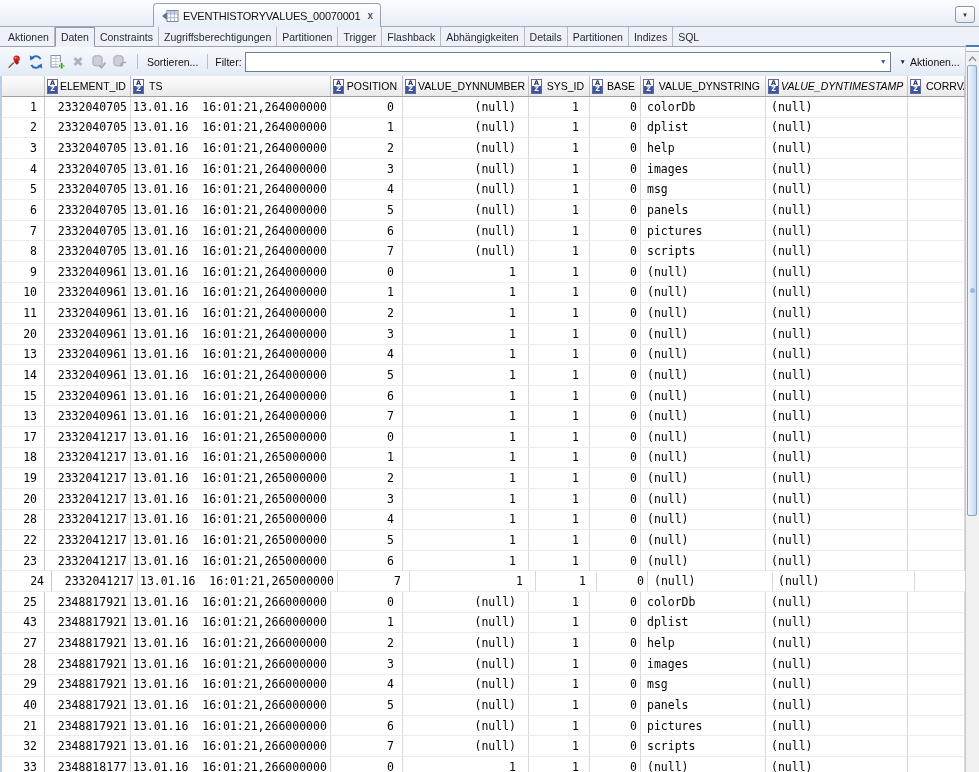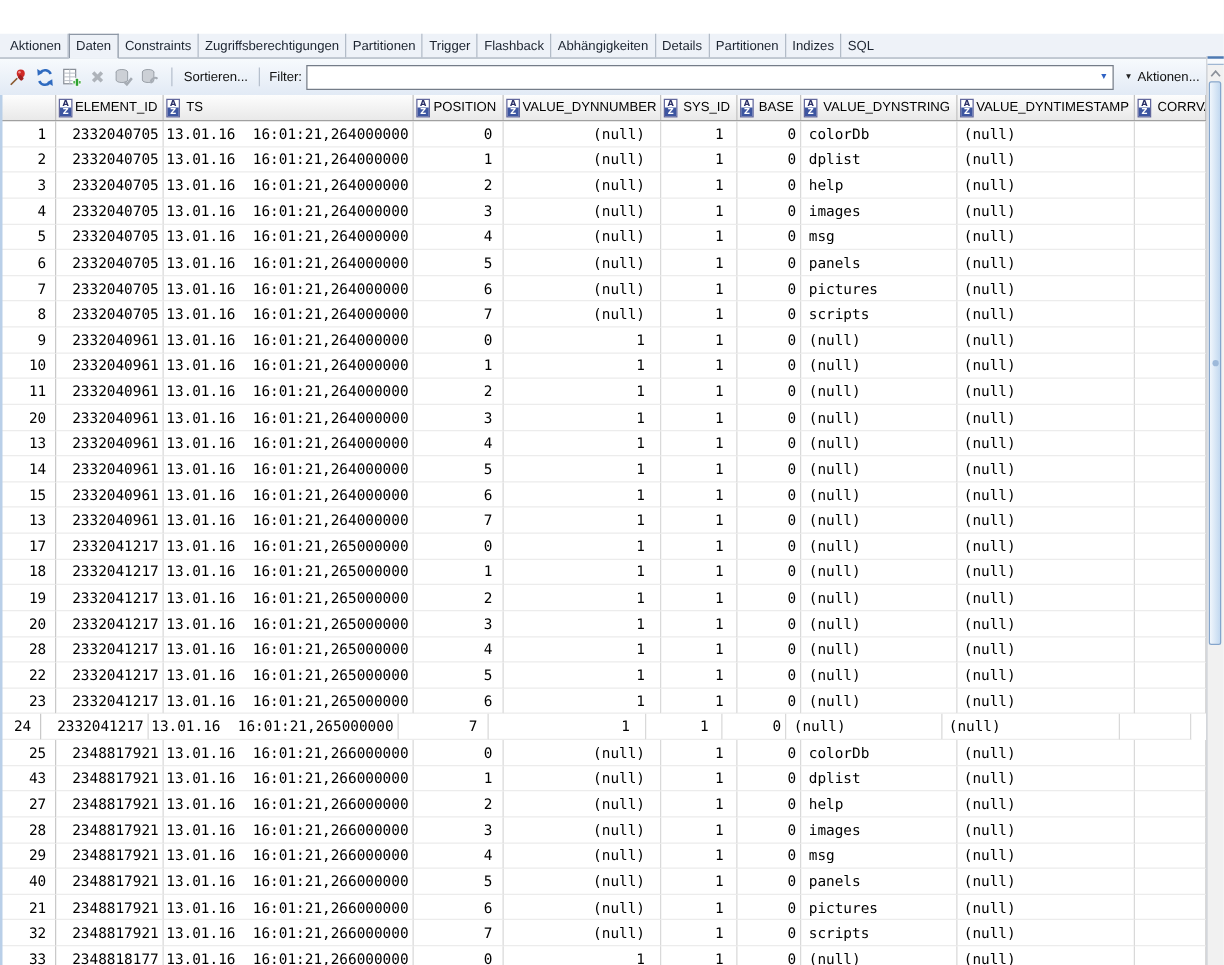--- a/index.html
+++ b/index.html
@@ -68,20 +68,37 @@
   .sb-up{position:absolute;top:7px;left:0;width:13px;height:13px;display:flex;align-items:center;justify-content:center;}
   .sb-thumb{position:absolute;top:20px;left:1px;width:10px;height:451px;border:1px solid #84a5cc;border-radius:2px;
     background:linear-gradient(to right,#f0f6fc,#c3d9f0);box-sizing:border-box;}
   .sb-dot{position:absolute;left:2px;top:222px;width:5px;height:5px;border-radius:50%;background:#9db9da;}
 </style>
 </head>
 <body>
 
 <div id="app">
 
+  <div class="doc-tabbar">
+    <div class="doc-tab">
+      <span style="display:flex;">
+        <svg width="18" height="14" viewBox="0 0 18 14">
+          <path d="M1 7 L6.5 2.8 L6.5 11.2 Z" fill="#5a6f94"></path>
+          <rect x="6" y="1.5" width="11" height="11" fill="#ffffff" stroke="#7c8699" stroke-width="1"></rect>
+          <rect x="6.5" y="2" width="10" height="2.6" fill="#c4d2e6"></rect>
+          <path d="M9.7 2 V12.5 M13.4 2 V12.5 M6 5 H17 M6 8.7 H17" stroke="#9aa7bd" stroke-width="0.8" fill="none"></path>
+        </svg>
+      </span>
+      <span class="doc-tab-title">EVENTHISTORYVALUES_00070001</span>
+      <span class="doc-tab-close">x</span>
+    </div>
+    <div class="corner-btn">
+      <span class="chev">▼</span>
+    </div>
+  </div>
 
   <div class="subtabs">
       <div class="subtab">Aktionen</div>
       <div class="subtab active">Daten</div>
       <div class="subtab">Constraints</div>
       <div class="subtab">Zugriffsberechtigungen</div>
       <div class="subtab">Partitionen</div>
       <div class="subtab">Trigger</div>
       <div class="subtab">Flashback</div>
       <div class="subtab">Abhängigkeiten</div>
@@ -202,21 +219,21 @@
             <b>A</b>
             <b>Z</b>
           </span>
           <span class="hlabel" style="text-align: right; padding-right: 5px; padding-left: 0px;">VALUE_DYNSTRING</span>
         </div>
         <div class="hcell" style="width: 142px;">
           <span class="az">
             <b>A</b>
             <b>Z</b>
           </span>
-          <span class="hlabel" style="text-align: center; padding-right: 6px; padding-left: 0px;">VALUE_DYNTIMESTAMP</span>
+          <span class="hlabel" style="text-align: center; padding-right: 6px; padding-left: 0px; font-style: italic;">VALUE_DYNTIMESTAMP</span>
         </div>
         <div class="hcell" style="width: 57px;">
           <span class="az">
             <b>A</b>
             <b>Z</b>
           </span>
           <span class="hlabel" style="text-align: left; padding-right: 0px; padding-left: 3px;">CORRVA</span>
         </div>
       </div>
       <div class="row">
@@ -489,21 +506,21 @@
         <div class="cell" style="width: 200px; justify-content: flex-start; padding-right: 2px; padding-left: 2px;">13.01.16  16:01:21,265000000</div>
         <div class="cell" style="width: 72px; justify-content: flex-end; padding-right: 8px; padding-left: 2px;">6</div>
         <div class="cell" style="width: 126px; justify-content: flex-end; padding-right: 12px; padding-left: 2px;">1</div>
         <div class="cell" style="width: 61px; justify-content: flex-end; padding-right: 10px; padding-left: 2px;">1</div>
         <div class="cell" style="width: 51px; justify-content: flex-end; padding-right: 3px; padding-left: 2px;">0</div>
         <div class="cell" style="width: 125px; justify-content: flex-start; padding-right: 2px; padding-left: 6px;">(null)</div>
         <div class="cell" style="width: 142px; justify-content: flex-start; padding-right: 2px; padding-left: 5px;">(null)</div>
         <div class="cell" style="width: 57px; justify-content: flex-start; padding-right: 2px; padding-left: 4px;"></div>
       </div>
       <div class="row">
-        <div class="cell rn" style="width: 33px; justify-content: flex-end; padding-right: 7px; padding-left: 10px;">24</div>
+        <div class="cell rn" style="width: 52px; justify-content: flex-end; padding-right: 7px; padding-left: 10px;">24</div>
         <div class="cell" style="width: 86px; justify-content: flex-end; padding-right: 3px; padding-left: 2px;">2332041217</div>
         <div class="cell" style="width: 200px; justify-content: flex-start; padding-right: 2px; padding-left: 2px;">13.01.16  16:01:21,265000000</div>
         <div class="cell" style="width: 72px; justify-content: flex-end; padding-right: 8px; padding-left: 2px;">7</div>
         <div class="cell" style="width: 126px; justify-content: flex-end; padding-right: 12px; padding-left: 2px;">1</div>
         <div class="cell" style="width: 61px; justify-content: flex-end; padding-right: 10px; padding-left: 2px;">1</div>
         <div class="cell" style="width: 51px; justify-content: flex-end; padding-right: 3px; padding-left: 2px;">0</div>
         <div class="cell" style="width: 125px; justify-content: flex-start; padding-right: 2px; padding-left: 6px;">(null)</div>
         <div class="cell" style="width: 142px; justify-content: flex-start; padding-right: 2px; padding-left: 5px;">(null)</div>
         <div class="cell" style="width: 57px; justify-content: flex-start; padding-right: 2px; padding-left: 4px;"></div>
       </div>

